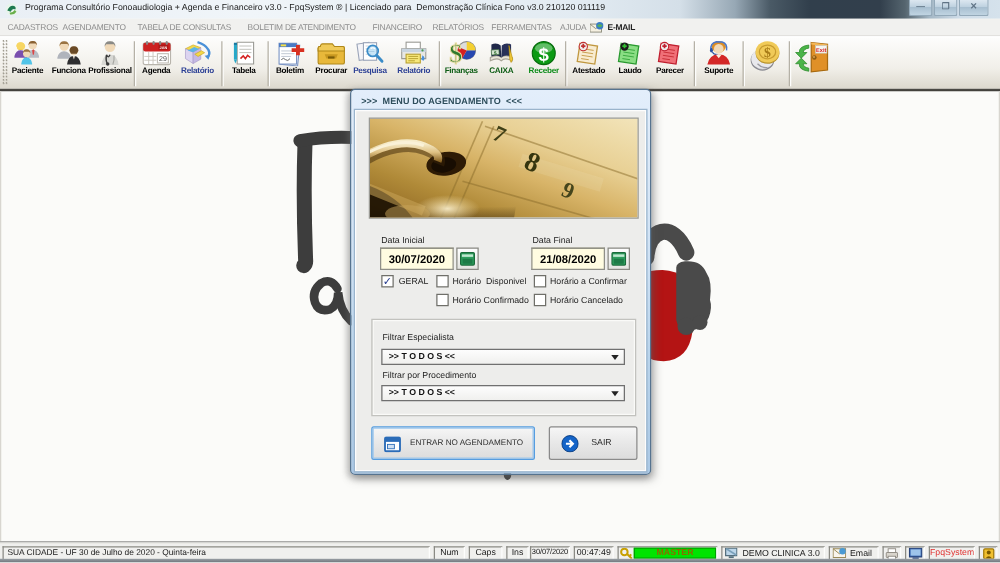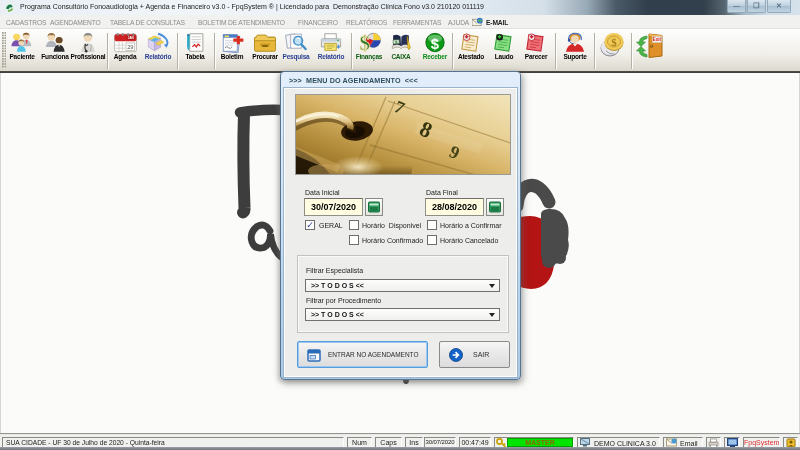--- a/index.html
+++ b/index.html
@@ -388,21 +388,21 @@
         <path d="M-6 31 C 12 20, 30 17, 43 22 C 52 25.5, 56 29, 54 34" stroke="url(#ringg)" stroke-width="6.5" fill="none"></path>
         <path d="M-6 29.5 C 12 19, 30 16.5, 43 21.5" stroke="#faf2d8" stroke-width="2.4" fill="none"></path>
         <ellipse cx="62" cy="72" rx="26" ry="11" fill="url(#pglow2)"></ellipse>
         <ellipse cx="30" cy="76" rx="18" ry="7" fill="#caa55c" opacity="0.5"></ellipse>
       </svg>
     </div>
 
     <div class="flabel" style="left:20px;top:100px;">Data Inicial</div>
     <div class="flabel" style="left:141px;top:100px;">Data Final</div>
     <div class="dinput" style="left:19px;top:109px;">30/07/2020</div>
-    <div class="dinput" style="left:140px;top:109px;">28/08/2020</div>
+    <div class="dinput" style="left:140px;top:109px;">21/08/2020</div>
     <div class="calbtn" style="left:80px;top:109px;"><svg width="12" height="12" viewBox="0 0 12 12" style="margin:2px;">
           <rect x="0.5" y="1" width="11" height="10" rx="1" fill="#2e9e5e" stroke="#1a6a3a"></rect>
           <rect x="1.5" y="2.5" width="9" height="2" fill="#bfe8d0"></rect>
           <rect x="2" y="6" width="8" height="4" fill="#1d7a46"></rect>
         </svg></div>
     <div class="calbtn" style="left:201px;top:109px;"><svg width="12" height="12" viewBox="0 0 12 12" style="margin:2px;">
           <rect x="0.5" y="1" width="11" height="10" rx="1" fill="#2e9e5e" stroke="#1a6a3a"></rect>
           <rect x="1.5" y="2.5" width="9" height="2" fill="#bfe8d0"></rect>
           <rect x="2" y="6" width="8" height="4" fill="#1d7a46"></rect>
         </svg></div>

